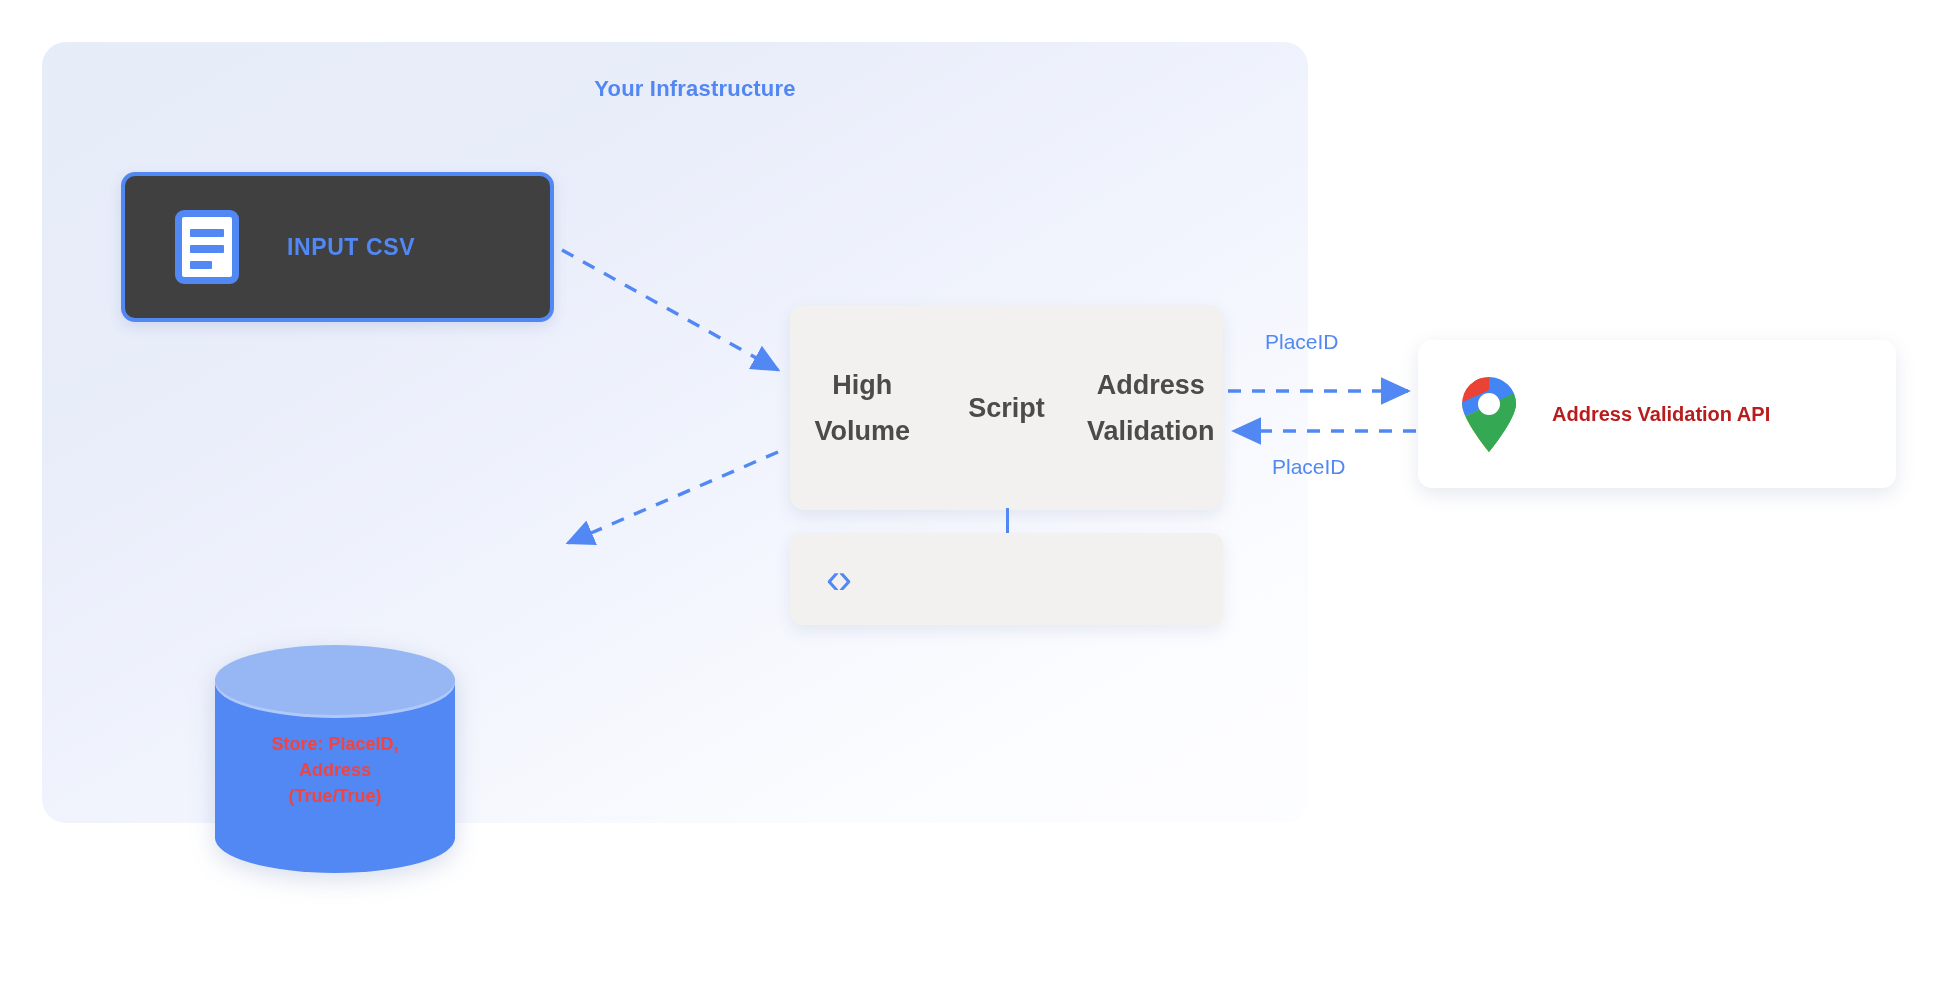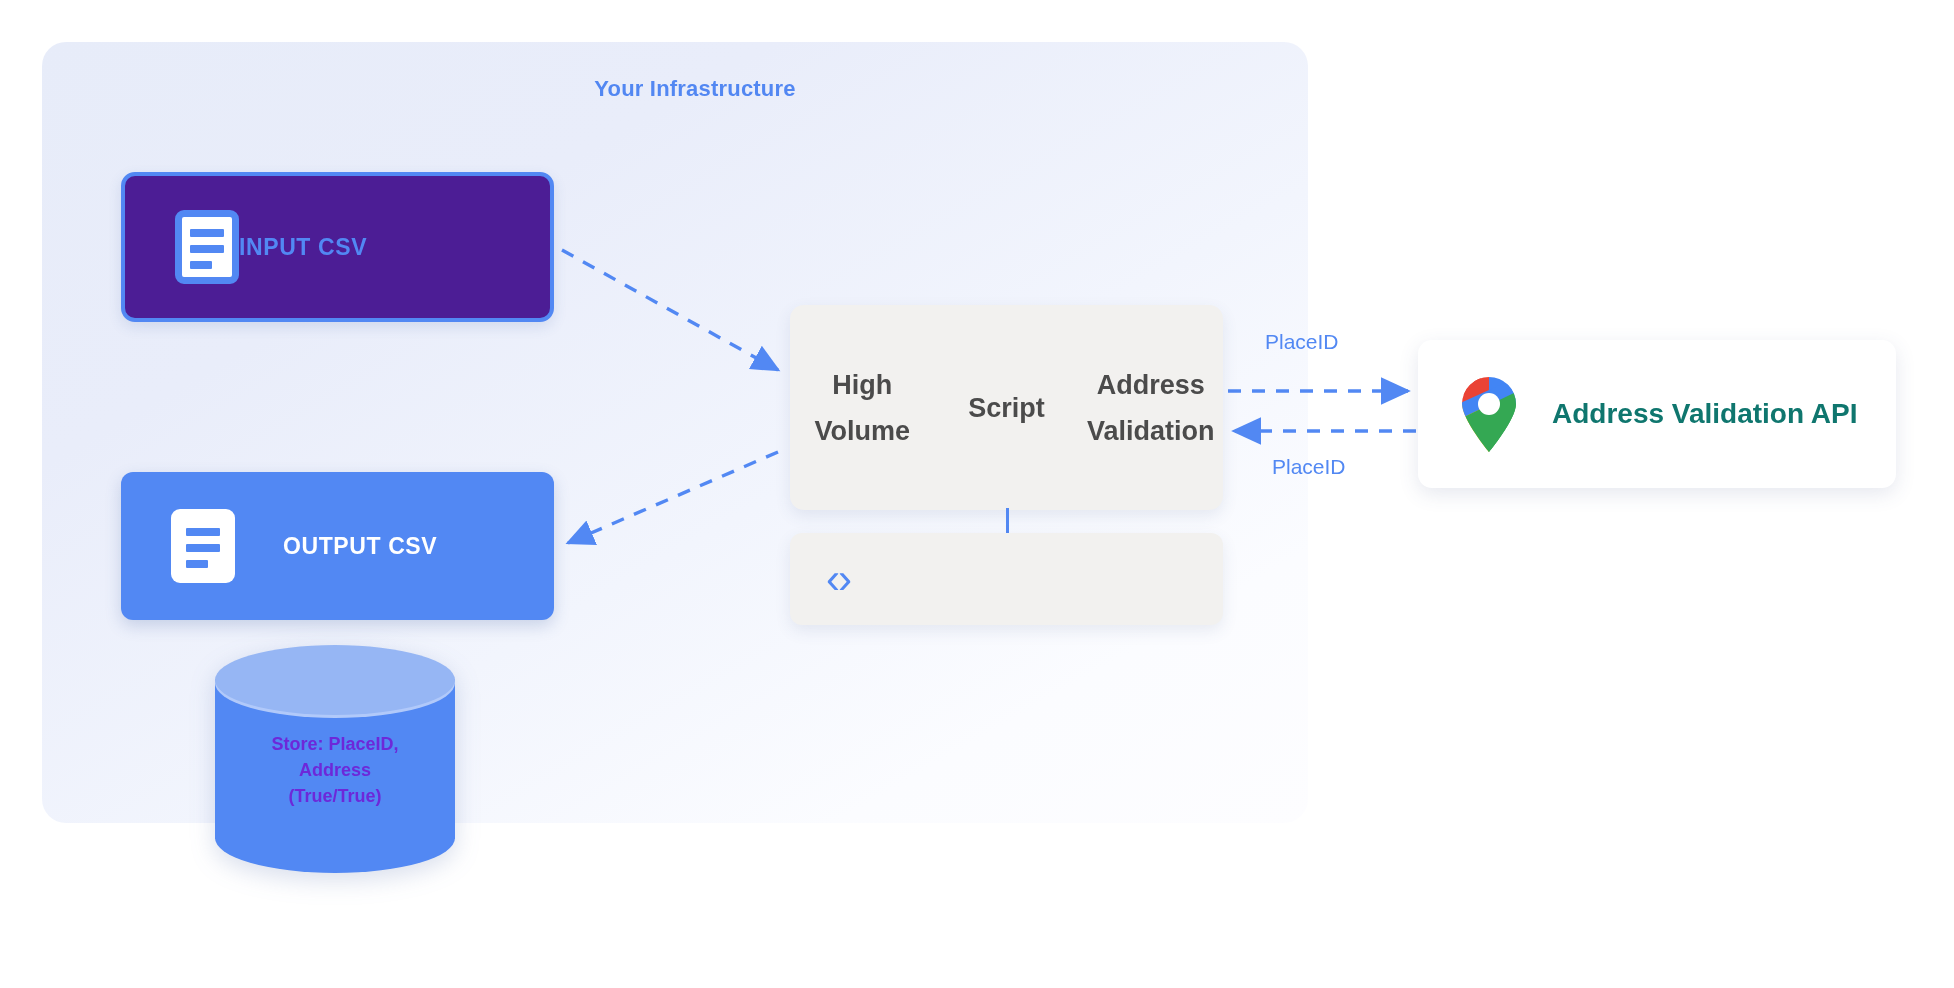--- a/index.html
+++ b/index.html
@@ -22,23 +22,23 @@
     font-size:22px;font-weight:bold;color:#5287f2;
     letter-spacing:.2px;
     padding-left:20px;
   }
 
   
   .node{position:absolute;box-sizing:border-box;display:flex;align-items:center;}
 
   .input-csv{
     left:121px;top:172px;width:433px;height:150px;
-    background:#4c1d95;border:4px solid #5288f3;border-radius:14px;
+    background:#404040;border:4px solid #5288f3;border-radius:14px;
     box-shadow:0 5px 14px rgba(60,90,160,.14);
-    padding-left:50px;
+    padding-left:50px;gap:48px;
   }
   .input-csv .lbl{font-size:23px;font-weight:bold;color:#5288f3;letter-spacing:.6px;}
 
   .output-csv{
     left:121px;top:472px;width:433px;height:148px;
     background:#5288f3;border-radius:12px;
     box-shadow:0 6px 16px rgba(60,90,160,.22);
     padding-left:50px;gap:48px;
   }
   .output-csv .lbl{font-size:23px;font-weight:bold;color:#ffffff;letter-spacing:.6px;}
@@ -66,21 +66,21 @@
     position:absolute;left:0;top:158px;width:240px;height:70px;
     background:#5288f3;border-radius:50%;
   }
   .db .top{
     position:absolute;left:0;top:0;width:240px;height:70px;
     background:#96b6f4;border-radius:50%;
     box-shadow:0 3px 0 rgba(255,255,255,.55);
   }
   .db .txt{
     position:absolute;left:0;top:86px;width:240px;text-align:center;
-    color:#6d28d9;font-size:18px;font-weight:bold;line-height:26px;
+    color:#ef4444;font-size:18px;font-weight:bold;line-height:26px;
   }
 
   
   .script-box{
     left:790px;top:305px;width:433px;height:205px;
     background:#f2f1ef;border-radius:14px;
     box-shadow:0 6px 16px rgba(60,80,130,.10);
     justify-content:center;
   }
   .script-box .ln{
@@ -102,21 +102,21 @@
   }
   .lib-box .lbl{font-size:24px;font-weight:bold;color:#4b4b4b;line-height:31px;}
 
   
   .api-box{
     left:1418px;top:340px;width:478px;height:148px;
     background:#ffffff;border-radius:14px;
     box-shadow:0 6px 20px rgba(60,80,130,.13);
     padding-left:40px;gap:32px;
   }
-  .api-box .lbl{font-size:28px;font-weight:bold;color:#0f766e;}
+  .api-box .lbl{font-size:20px;font-weight:bold;color:#b91c1c;}
 
   
   .pin{position:relative;width:62px;height:76px;flex:none;}
 
   
   .edge-label{position:absolute;font-size:21px;color:#5288f3;white-space:nowrap;}
   .lbl-location{left:1265px;top:330px;}
   .lbl-placeid{left:1272px;top:455px;}
 
   svg.wires{position:absolute;left:0;top:0;width:1954px;height:988px;pointer-events:none;}
@@ -148,29 +148,20 @@
   <div class="node input-csv">
     <span class="doc-icon outline">
       <span class="sheet"></span>
       <span class="bar b1"></span>
         <span class="bar b2"></span>
         <span class="bar b3"></span>
     </span>
     <span class="lbl">INPUT CSV</span>
   </div>
 
-  <div class="node output-csv">
-    <span class="doc-icon solid">
-      <span class="sheet"></span>
-      <span class="bar b1"></span>
-        <span class="bar b2"></span>
-        <span class="bar b3"></span>
-    </span>
-    <span class="lbl">OUTPUT CSV</span>
-  </div>
 
   <div class="db">
     <span class="bottom"></span>
     <span class="body"></span>
     <span class="top"></span>
     <span class="txt">
       <span>Store: PlaceID,</span><br>
       <span>Address</span><br>
       <span>(True/True)</span>
     </span>

